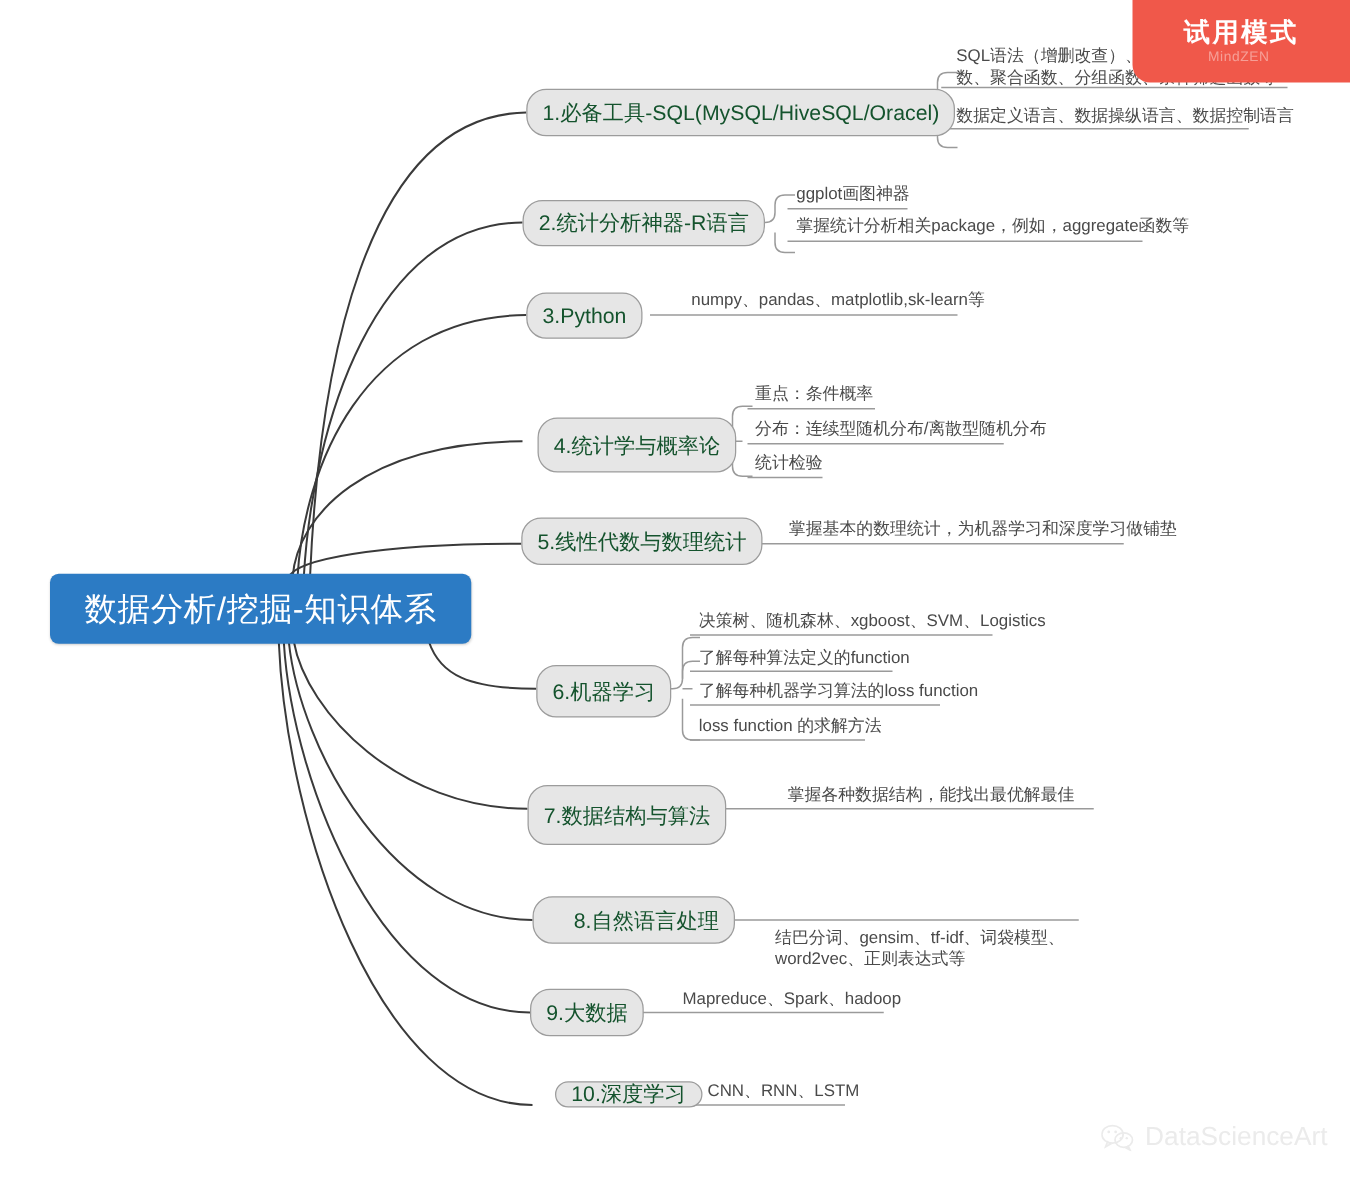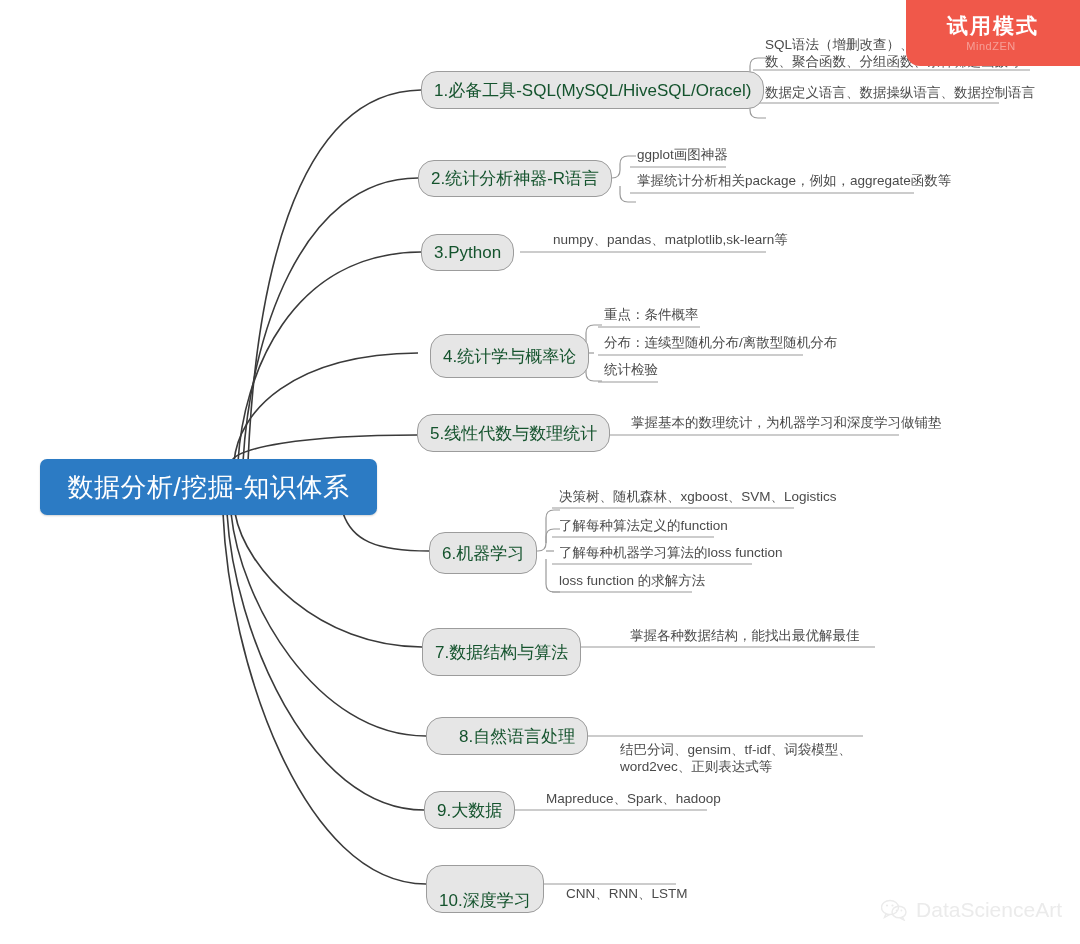--- a/index.html
+++ b/index.html
@@ -209,21 +209,21 @@
   </div>
   <div class="node" style="left:422px; top:628px; height:48px;">
     <span>7.数据结构与算法</span>
   </div>
   <div class="node" style="left:426px; top:717px; height:38px;padding-left:32px;">
     <span>8.自然语言处理</span>
   </div>
   <div class="node" style="left:424px; top:791px; height:38px;">
     <span>9.大数据</span>
   </div>
-  <div class="node" style="left:426px; top:865px; height:48px;align-items:flex-end;">
+  <div class="node" style="left:444px; top:865px; height:21px;">
     <span>10.深度学习</span>
   </div>
 
   <div class="sub wrap" style="left:765px; top:36px; width:272px;">SQL语法（增删改查）、执行顺序、开窗函数、聚合函数、分组函数、条件筛选函数等</div>
   <div class="sub" style="left:765px; top:84px;">数据定义语言、数据操纵语言、数据控制语言</div>
 
   <div class="sub" style="left:637px; top:146px;text-align:right;">ggplot画图神器</div>
   <div class="sub" style="left:637px; top:172px;">掌握统计分析相关package，例如，aggregate函数等</div>
 
   <div class="sub" style="left:553px; top:231px;">numpy、pandas、matplotlib,sk-learn等</div>
@@ -238,21 +238,21 @@
   <div class="sub" style="left:559px; top:517px;">了解每种算法定义的function</div>
   <div class="sub" style="left:559px; top:544px;">了解每种机器学习算法的loss function</div>
   <div class="sub" style="left:559px; top:572px;">loss function 的求解方法</div>
 
   <div class="sub" style="left:630px; top:627px;">掌握各种数据结构，能找出最优解最佳</div>
 
   <div class="sub wrap" style="left:584px; top:741px; width:281px;margin-left:36px;">结巴分词、gensim、tf-idf、词袋模型、word2vec、正则表达式等</div>
 
   <div class="sub" style="left:546px; top:790px;">Mapreduce、Spark、hadoop</div>
 
-  <div class="sub" style="left:566px; top:864px;margin-top:21px;">CNN、RNN、LSTM</div>
+  <div class="sub" style="left:566px; top:864px;">CNN、RNN、LSTM</div>
 
   <div class="trial-banner">
     <div class="t1">试用模式</div>
     <div class="t2">MindZEN</div>
   </div>
 
   <div class="watermark">
     <span>
       <svg width="26" height="22" viewBox="0 0 26 22">
         <ellipse cx="9" cy="8.5" rx="8.5" ry="7" fill="none" stroke="#ebebeb" stroke-width="1.4"></ellipse>

